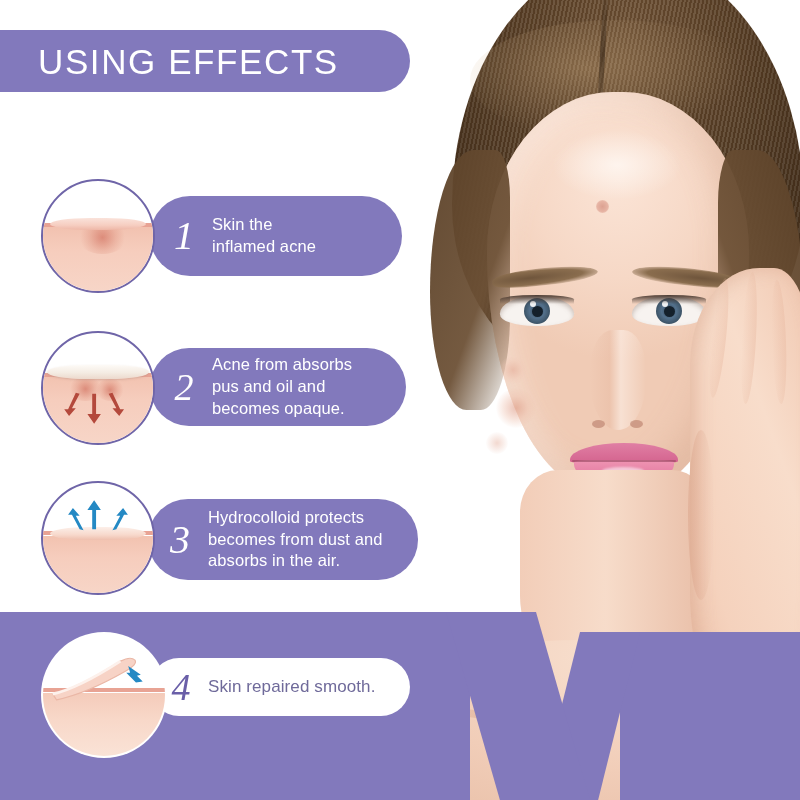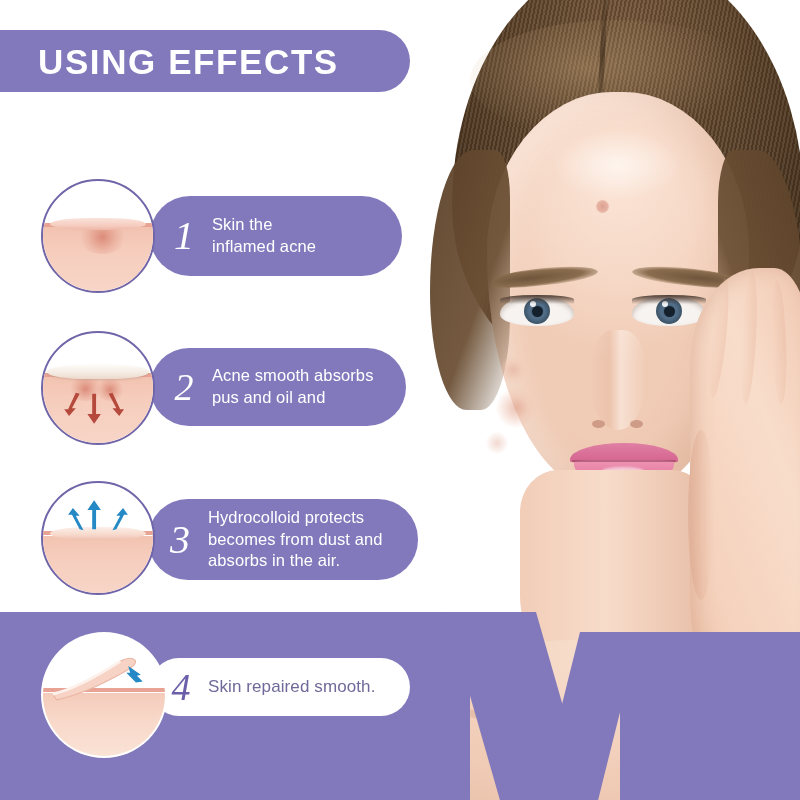--- a/index.html
+++ b/index.html
@@ -193,21 +193,21 @@
     background:#8279bc;transform:skewX(16deg);transform-origin:top left;
   }
 
   
   .header-pill{
     position:absolute;left:-30px;top:30px;width:440px;height:62px;
     background:#8279bc;border-radius:0 31px 31px 0;
     display:flex;align-items:center;
   }
   .header-title{
-    margin-left:68px;color:#ffffff;font-size:35px;font-weight:bold;
+    margin-left:68px;color:#ffffff;font-size:35px;font-weight:normal;
     letter-spacing:1.6px;line-height:1;
   }
 
   
   .step{position:absolute;}
   .step-pill{
     position:absolute;border-radius:40px;display:flex;align-items:center;
     background:#8279bc;
   }
   .step-pill.light{background:#ffffff;}
@@ -337,22 +337,23 @@
       <div class="skin-top-line"></div>
       <div class="inflamed" style="left:32%;top:36%;width:44%;height:30%;"></div>
       <div class="patch" style="top:34%;height:11%;"></div>
     </div>
   </div>
 
   <div class="step">
     <div class="step-pill" style="left:150px;top:348px;width:256px;height:78px;">
       <div class="step-num" style="width:56px;font-size:38px;margin-left:6px;">2</div>
       <div class="step-text">
-        <div>Acne smooth absorbs</div>
+        <div>Acne from absorbs</div>
         <div>pus and oil and</div>
+        <div>becomes opaque.</div>
       </div>
     </div>
     <div class="circ" style="left:41px;top:331px;width:114px;height:114px;">
       <div class="skin-fill" style="height:66%;"></div>
       <div class="skin-top-line" style="top:36%;"></div>
       <div class="inflamed" style="left:24%;top:40%;width:30%;height:22%;"></div>
       <div class="inflamed" style="left:48%;top:42%;width:26%;height:20%;"></div>
       <div class="opaque-patch" style="top:29%;height:13%;"></div>
       <svg class="arrows" viewBox="0 0 114 114">
         <g fill="#b4493c">

